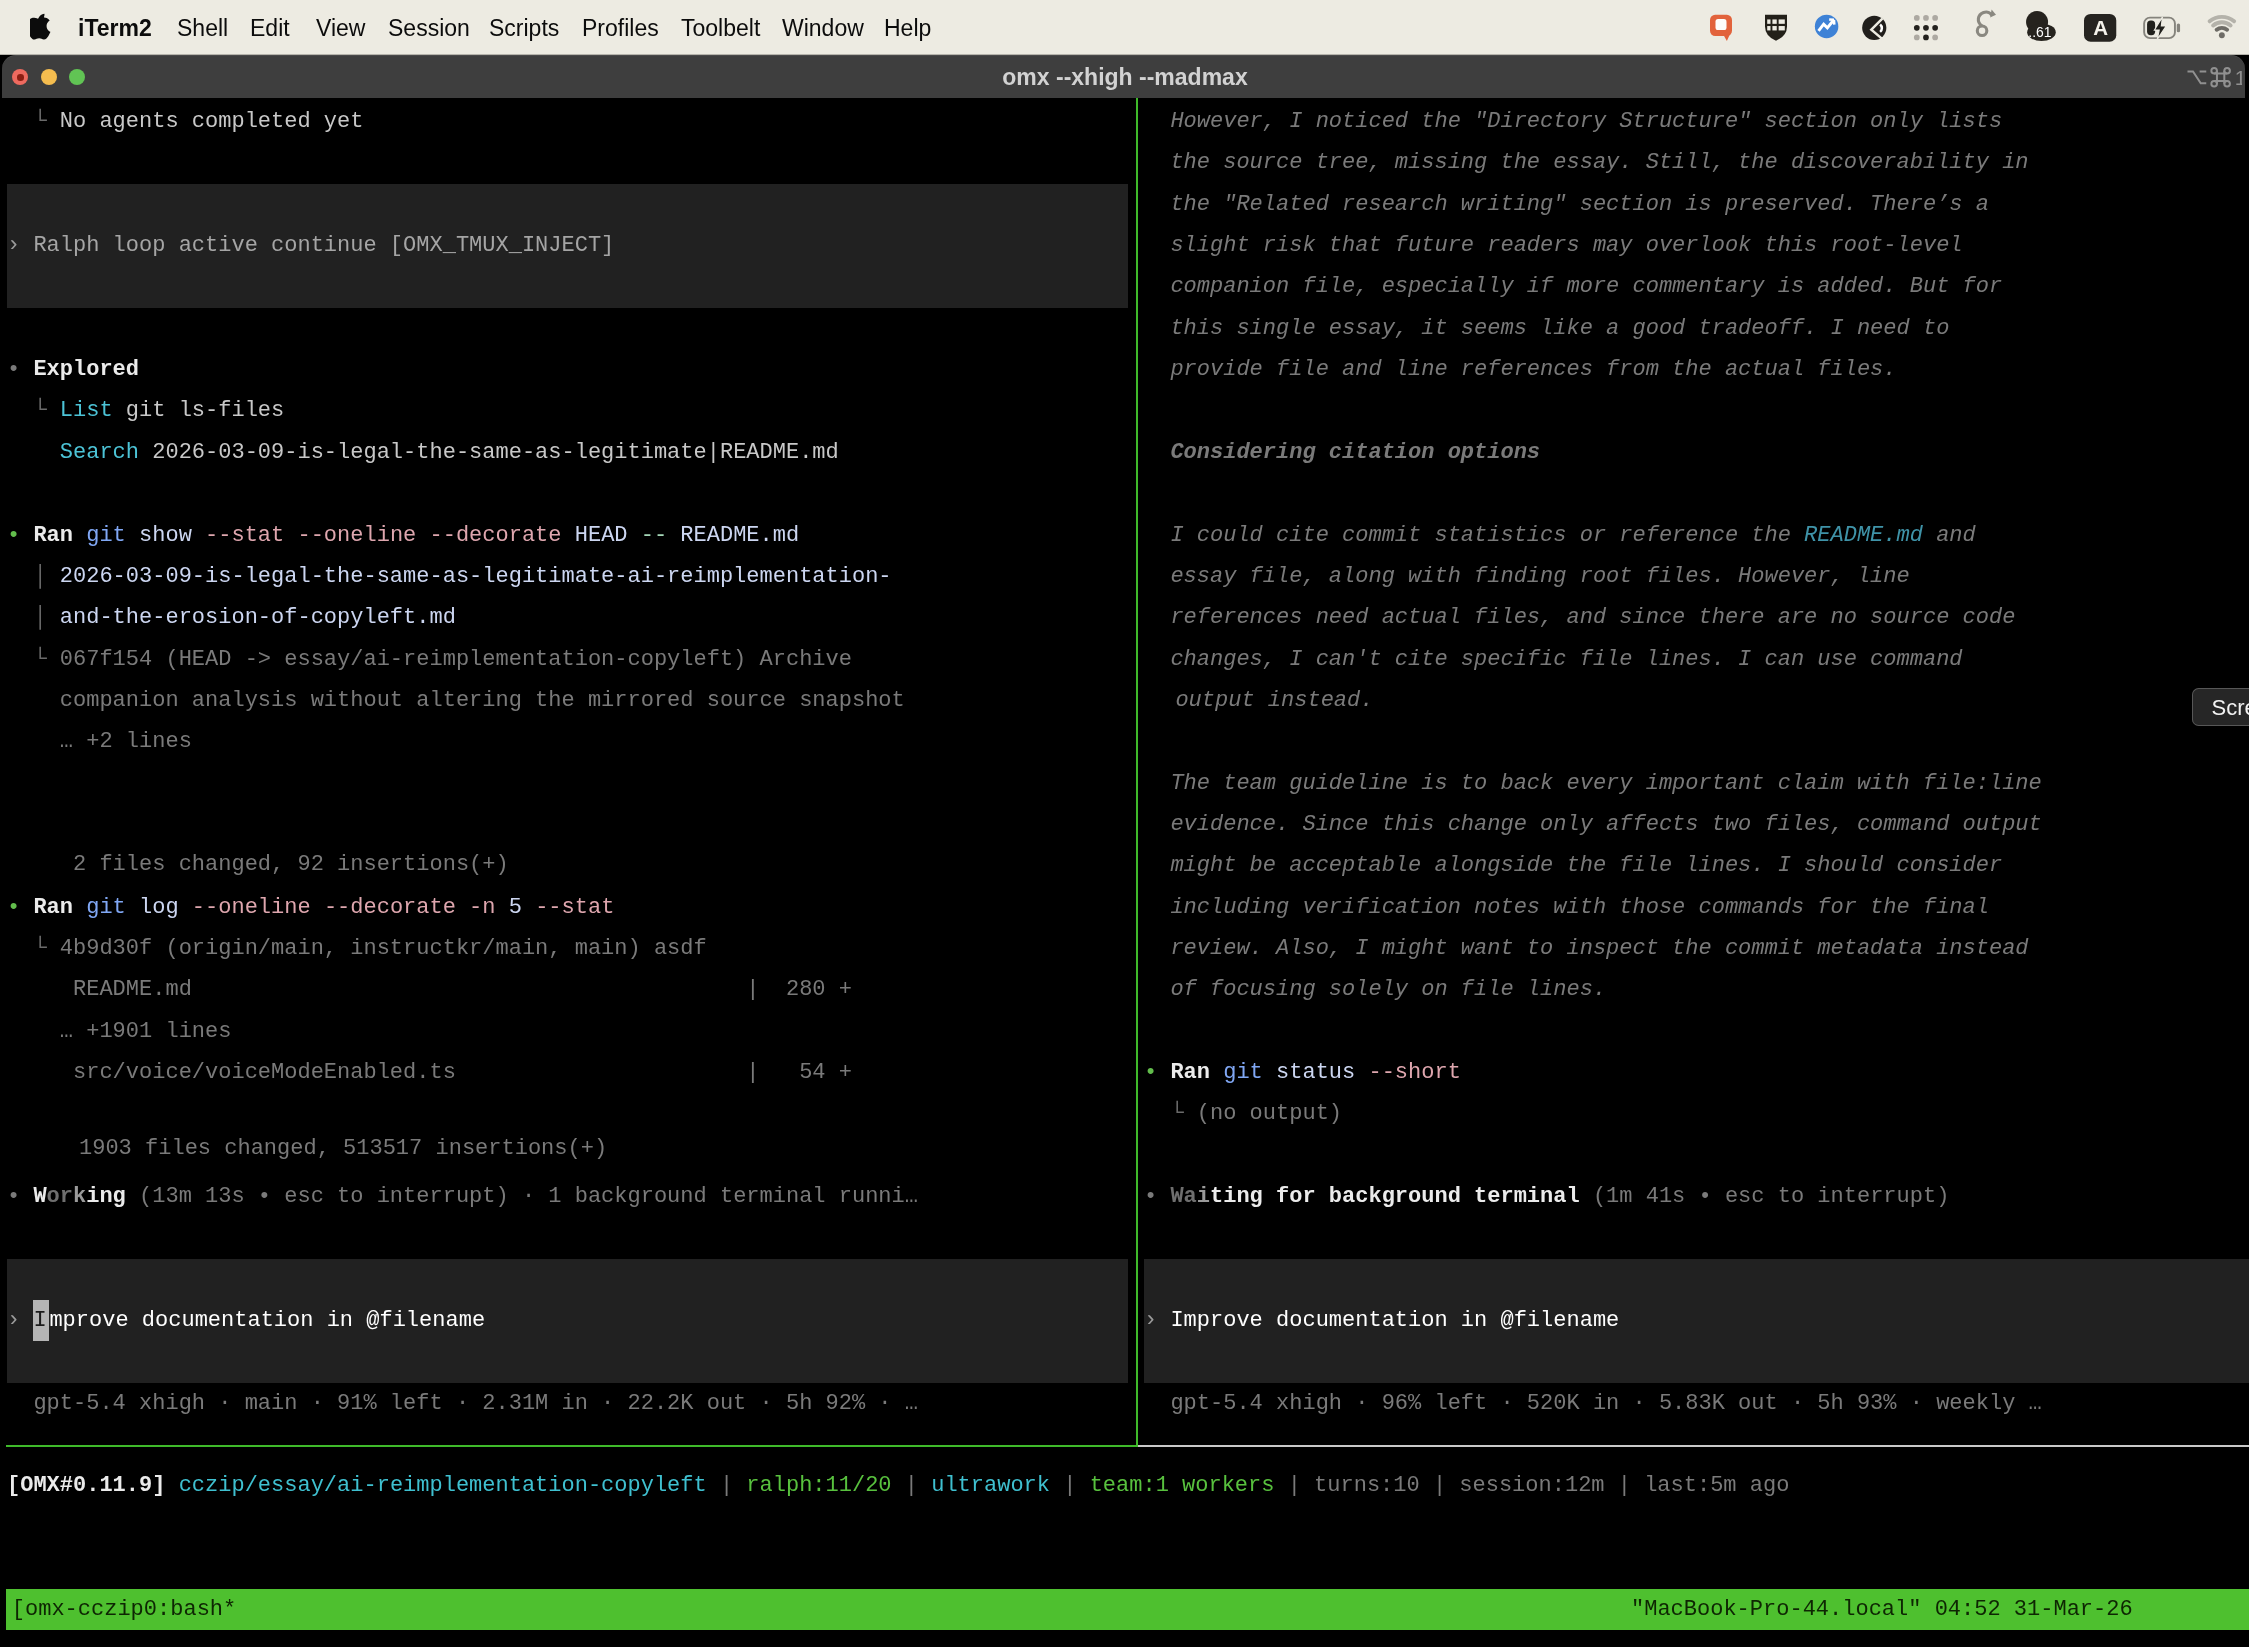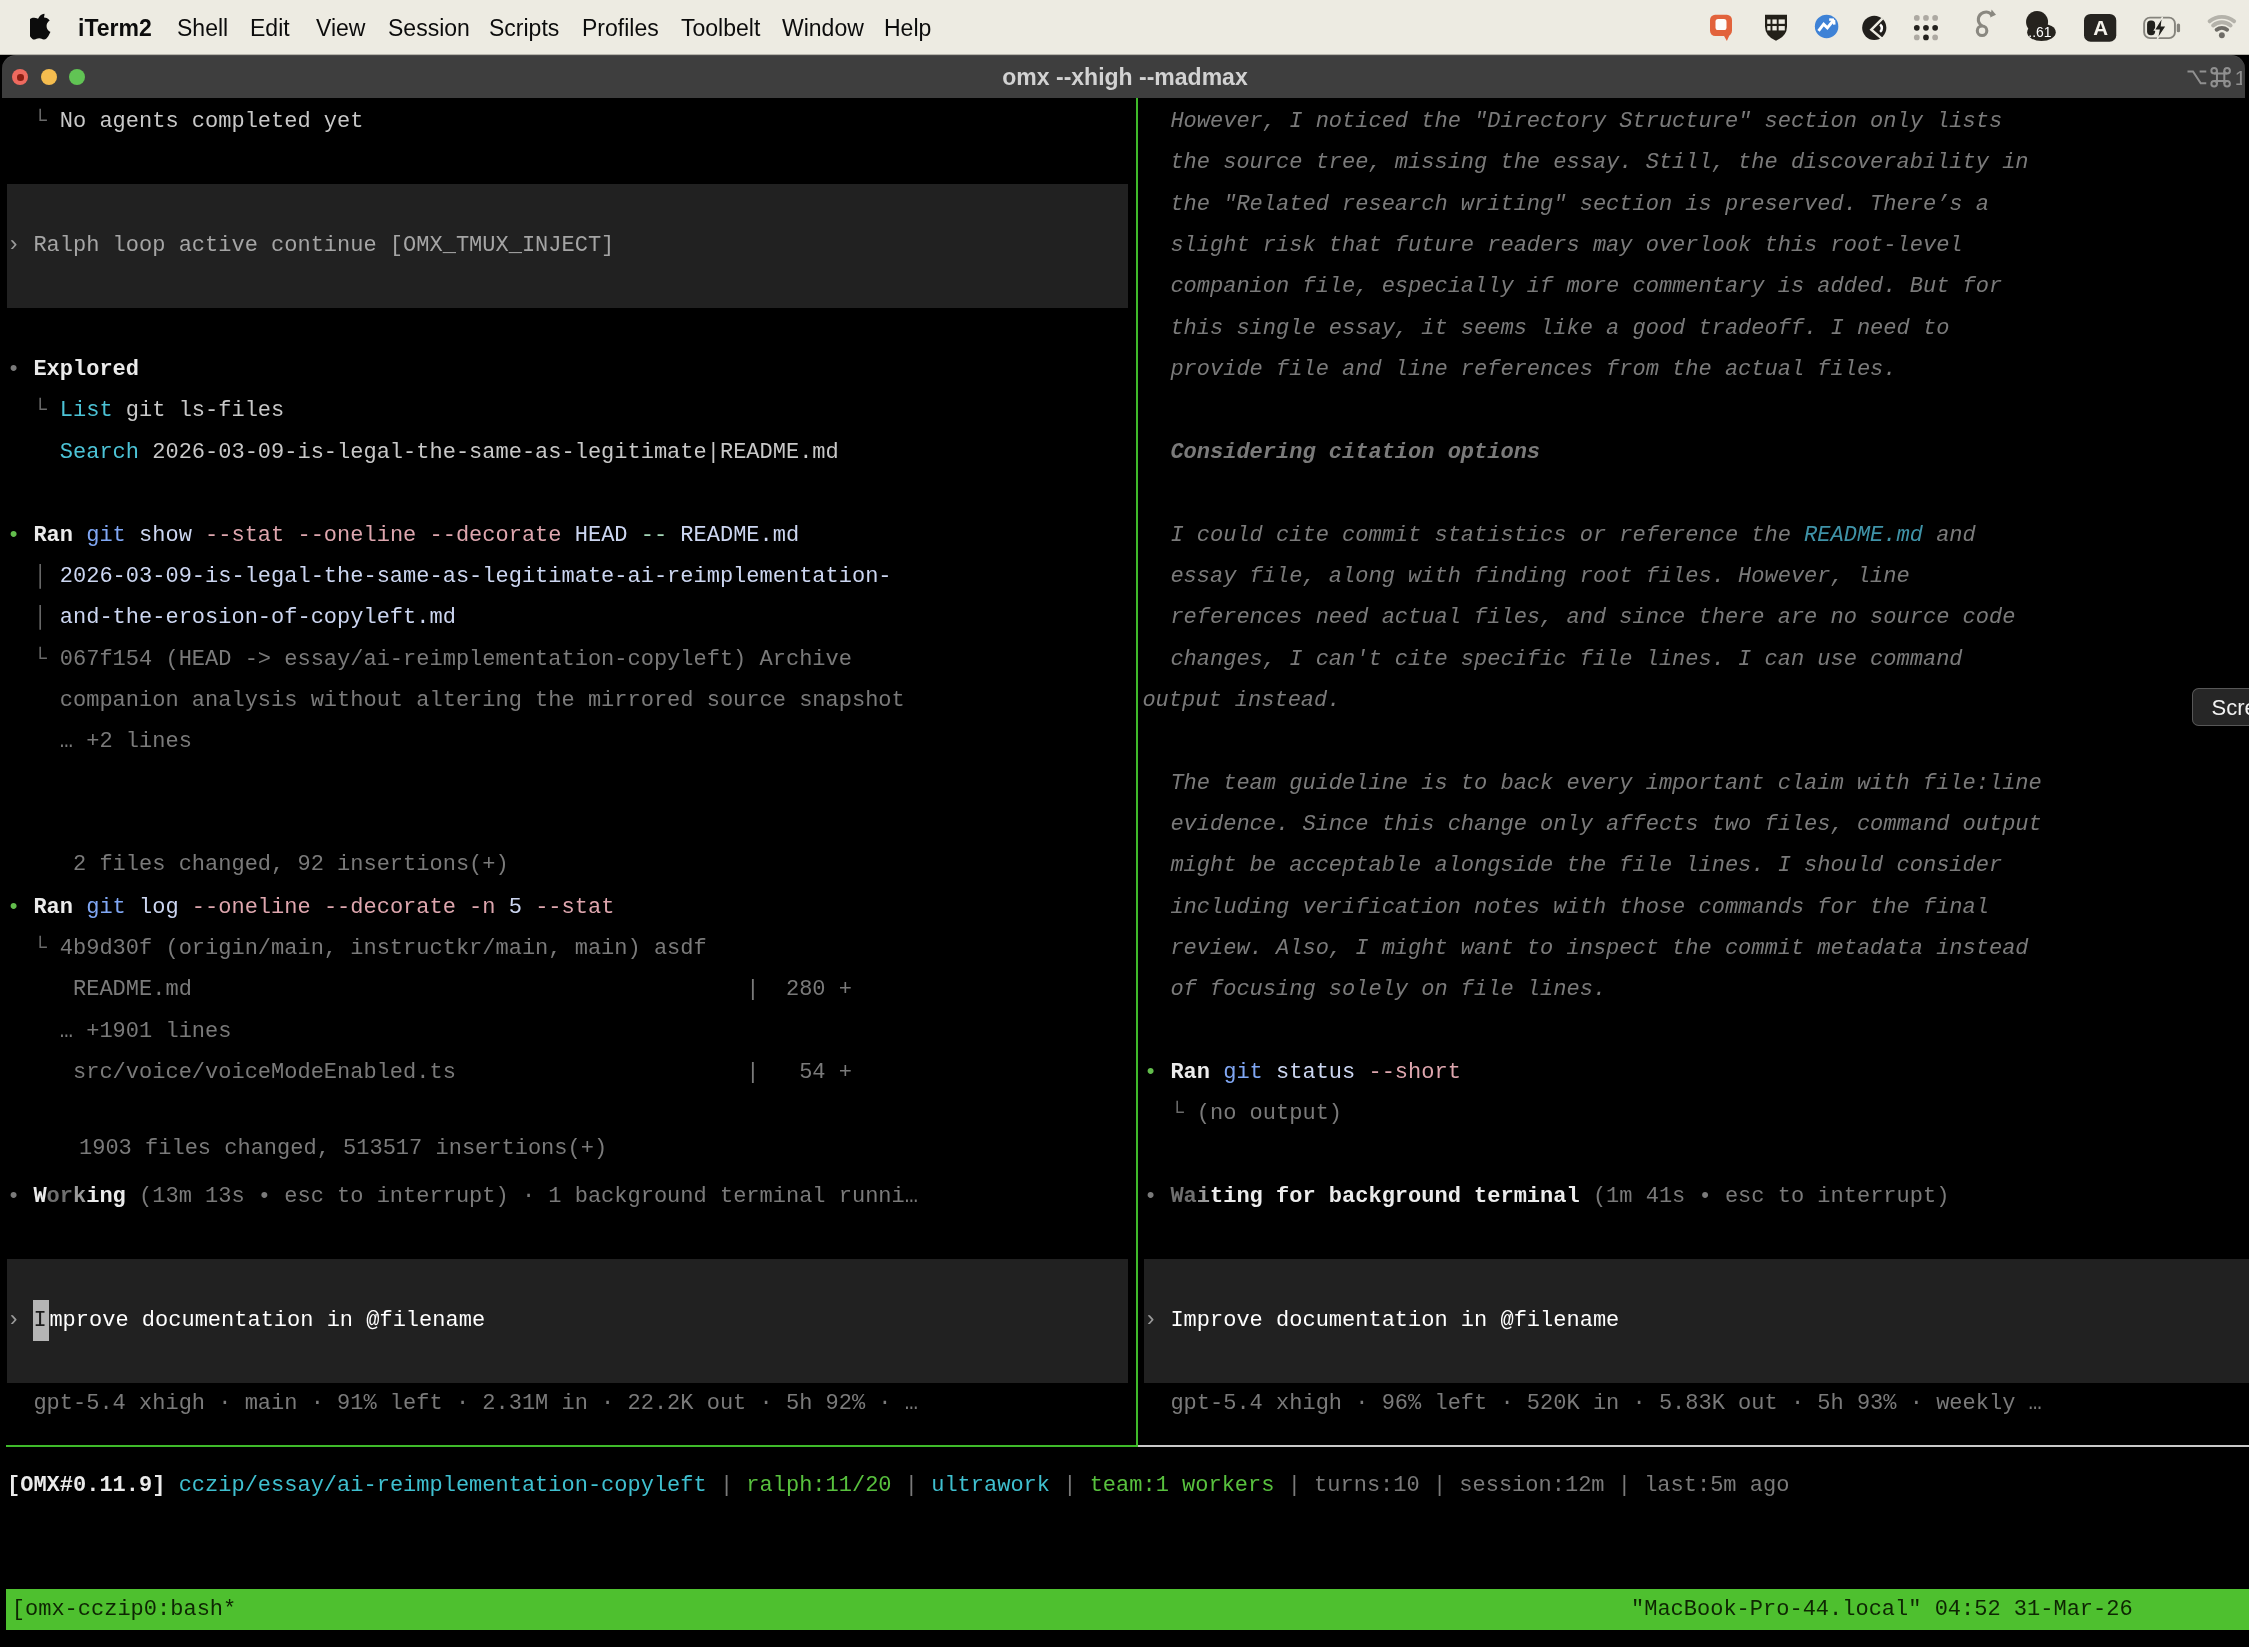--- a/index.html
+++ b/index.html
@@ -47,21 +47,21 @@
 <div class="r" style="left:1144px;top:101px;">  <span class="th">However, I noticed the "Directory Structure" section only lists</span></div>
 <div class="r" style="left:1144px;top:142px;">  <span class="th">the source tree, missing the essay. Still, the discoverability in</span></div>
 <div class="r" style="left:1144px;top:184px;">  <span class="th">the "Related research writing" section is preserved. There’s a</span></div>
 <div class="r" style="left:1144px;top:225px;">  <span class="th">slight risk that future readers may overlook this root-level</span></div>
 <div class="r" style="left:1144px;top:308px;">  <span class="th">this single essay, it seems like a good tradeoff. I need to</span></div>
 <div class="r" style="left:1144px;top:266px;">  <span class="th">companion file, especially if more commentary is added. But for</span></div>
 <div class="r" style="left:1144px;top:349px;">  <span class="th">provide file and line references from the actual files.</span></div>
 <div class="r" style="left:1144px;top:556px;">  <span class="th">essay file, along with finding root files. However, line</span></div>
 <div class="r" style="left:1144px;top:597px;">  <span class="th">references need actual files, and since there are no source code</span></div>
 <div class="r" style="left:1144px;top:639px;">  <span class="th">changes, I can't cite specific file lines. I can use command</span></div>
-<div class="r" style="left:1116px;top:680px;text-align:right;">  <span class="th">output instead.</span></div>
+<div class="r" style="left:1149px;top:680px;text-align:right;">  <span class="th">output instead.</span></div>
 <div class="r" style="left:1144px;top:763px;">  <span class="th">The team guideline is to back every important claim with file:line</span></div>
 <div class="r" style="left:1144px;top:804px;">  <span class="th">evidence. Since this change only affects two files, command output</span></div>
 <div class="r" style="left:1144px;top:845px;">  <span class="th">might be acceptable alongside the file lines. I should consider</span></div>
 <div class="r" style="left:1144px;top:887px;">  <span class="th">including verification notes with those commands for the final</span></div>
 <div class="r" style="left:1144px;top:928px;">  <span class="th">review. Also, I might want to inspect the commit metadata instead</span></div>
 <div class="r" style="left:1144px;top:432px;">  <span class="thb">Considering citation options</span></div>
 <div class="r" style="left:1144px;top:969px;">  <span class="th">of focusing solely on file lines.</span></div>
 <div class="r" style="left:1144px;top:515px;">  <span class="th">I could cite commit statistics or reference the </span><span class="thteal">README.md</span><span class="th"> and</span></div>
 <div class="r" style="left:1144px;top:1052px;"><span class="gb">•</span> <span class="bw">Ran</span> <span class="bl">git</span> <span class="lv">status</span> <span class="pk">--short</span></div>
 <div class="r" style="left:1144px;top:1093px;">  <span class="tree">└</span> <span class="dim">(no output)</span></div>

